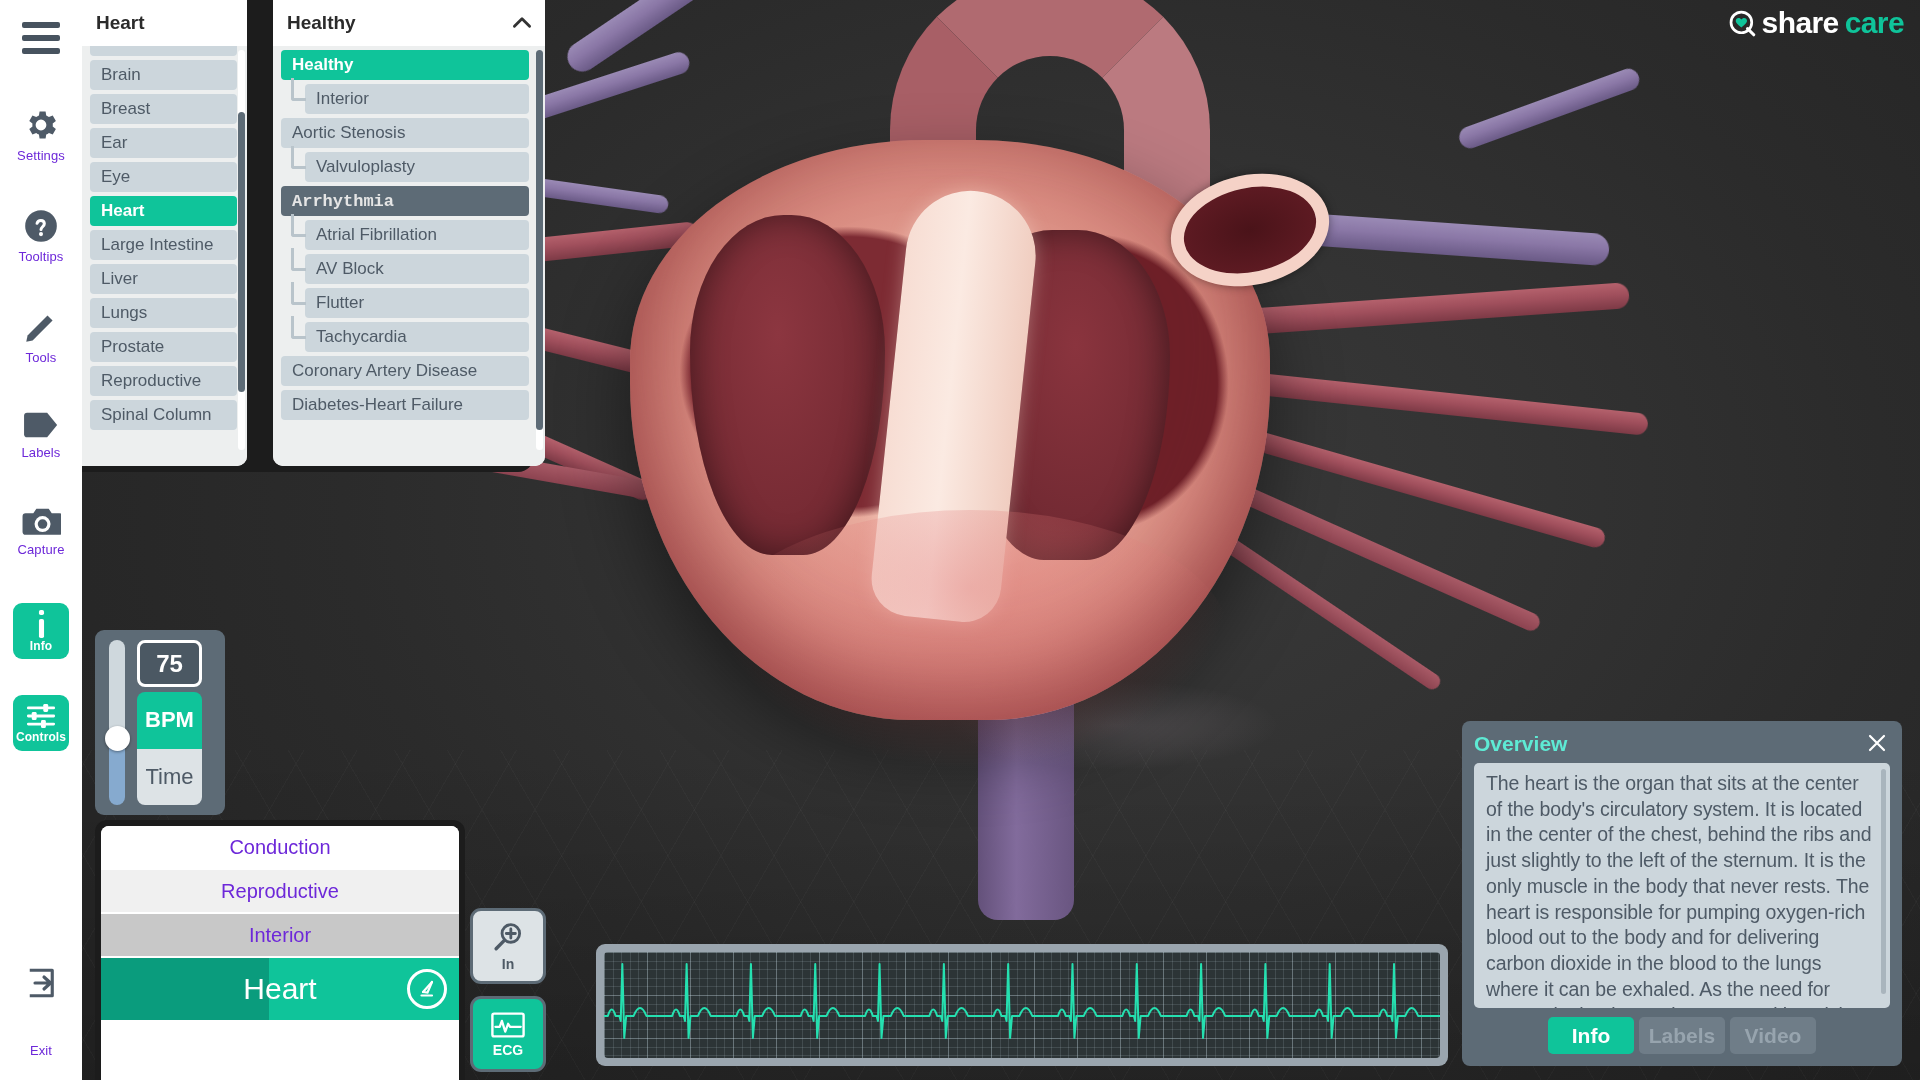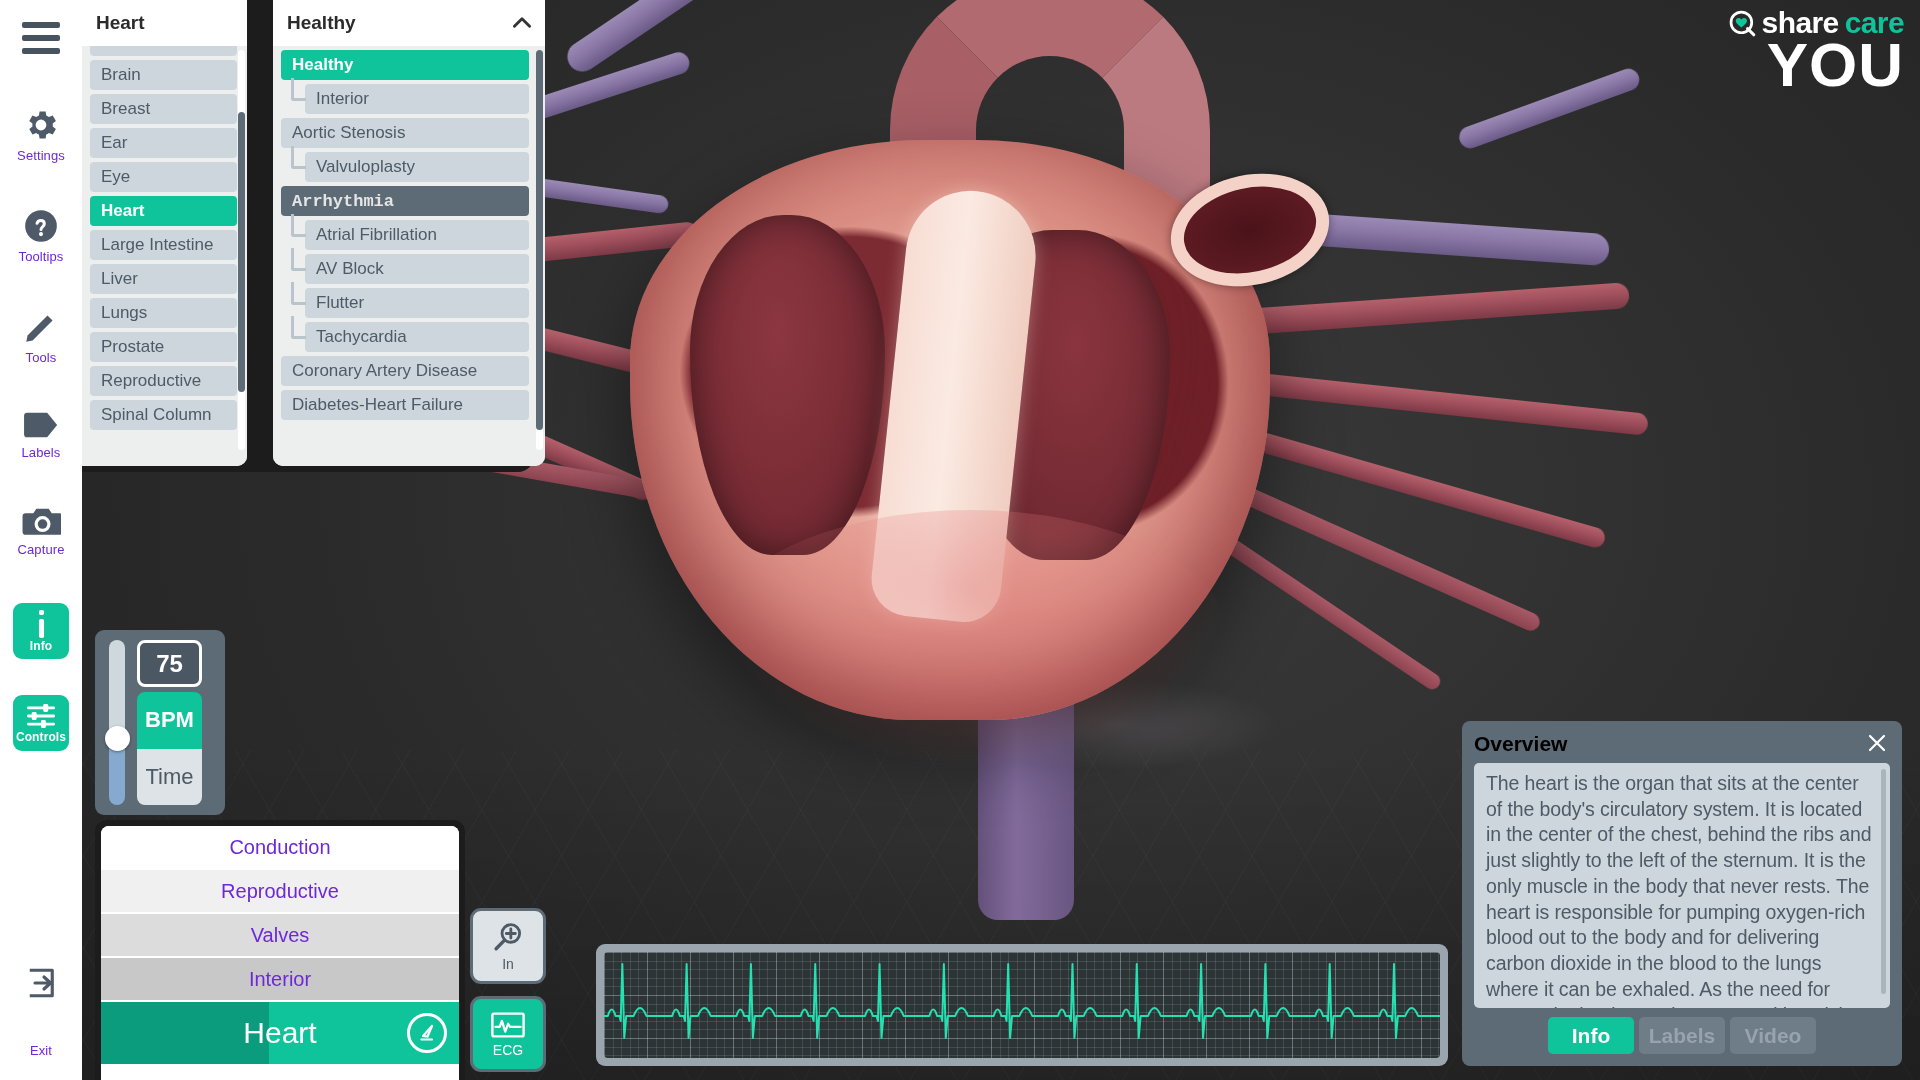--- a/index.html
+++ b/index.html
@@ -228,21 +228,21 @@
   
   .toolbtns { position: absolute; left: 470px; top: 908px; z-index: 36; }
   .tbtn {
     width: 76px; height: 76px; border-radius: 11px;
     display: flex; flex-direction: column; align-items: center; justify-content: center;
     gap: 2px; cursor: pointer; margin-bottom: 12px;
     border: 3px solid #5d6b76;
   }
   .tbtn.light { background: #dde3e6; color: #4e5a66; }
   .tbtn.green { background: #0fc49a; color: #fff; border-color: #5d6b76; }
-  .tbtn .lbl { font-size: 14px; font-weight: normal; }
+  .tbtn .lbl { font-size: 14px; font-weight: bold; }
 
   
   .ecg-strip {
     position: absolute; left: 596px; top: 944px; width: 852px; height: 122px;
     background: #9aa5ae; border-radius: 9px; padding: 8px; z-index: 34;
   }
   .ecg-screen {
     width: 100%; height: 100%; border-radius: 4px; overflow: hidden;
     background:
       repeating-linear-gradient(to right, rgba(200,220,230,.14) 0 1px, transparent 1px 8.6px),
@@ -252,21 +252,21 @@
       #2c3436;
   }
 
   
   .overview {
     position: absolute; right: 18px; bottom: 14px; width: 440px; height: 345px;
     background: #5d6b76; border-radius: 8px; padding: 10px 12px 12px 12px;
     z-index: 42; display: flex; flex-direction: column;
   }
   .ov-head { display: flex; align-items: center; justify-content: space-between; height: 28px; }
-  .ov-title { color: #000000; font-size: 21px; font-weight: bold; }
+  .ov-title { color: #5eead4; font-size: 21px; font-weight: bold; }
   .ov-close { color: #fff; font-size: 26px; line-height: 1; cursor: pointer; padding: 0 3px; }
   .ov-body {
     margin-top: 6px; flex: 1 1 auto; background: #ccd6dc; border-radius: 5px;
     padding: 8px 14px 8px 12px; overflow: hidden; position: relative;
   }
   .ov-text {
     color: #4e5a66; font-size: 19.5px; line-height: 1.32; letter-spacing: -.1px;
   }
   .ov-scroll {
     position: absolute; right: 4px; top: 6px; width: 5px; height: 225px;
@@ -330,21 +330,20 @@
   <div class="logo">
     <div class="logo-1">
       <svg width="27" height="27" viewBox="0 0 24 24">
         <circle cx="11" cy="11" r="9.2" fill="none" stroke="#ffffff" stroke-width="2.4"></circle>
         <path d="M16.5 16.5 L22 22" stroke="#ffffff" stroke-width="2.8" stroke-linecap="round"></path>
         <path d="M11 15.6 C7.2 12.6 6 11.2 6 9.6 C6 8.1 7.1 7 8.5 7 C9.5 7 10.5 7.6 11 8.4 C11.5 7.6 12.5 7 13.5 7 C14.9 7 16 8.1 16 9.6 C16 11.2 14.8 12.6 11 15.6 Z" fill="#0fc49a"></path>
       </svg>
       <span class="logo-share">share</span>
       <span class="logo-care">care</span>
     </div>
-    <div class="logo-you">YOU</div>
   </div>
 
   <div class="rail">
 
     <div class="hamburger">
       <i></i>
       <i></i>
       <i></i>
     </div>
 
@@ -514,21 +513,20 @@
         <div class="on">BPM</div>
         <div class="off">Time</div>
       </div>
     </div>
   </div>
 
   <div class="layers">
     <div class="layers-inner">
       <div class="lrow r1">Conduction</div>
       <div class="lrow r2">Reproductive</div>
-      <div class="lrow r3">Valves</div>
       <div class="lrow r4">Interior</div>
       <div class="lrow active">
         <span>Heart</span>
         <span class="pen-badge">
           <svg width="24" height="24" viewBox="0 0 24 24" fill="none" stroke="#fff" stroke-width="2.2" stroke-linecap="round">
             <path d="M17 5 L8 15"></path>
             <path d="M17 5 L12.5 15.5 L8 15"></path>
             <path d="M6.5 18.5 H17"></path>
           </svg>
         </span>

